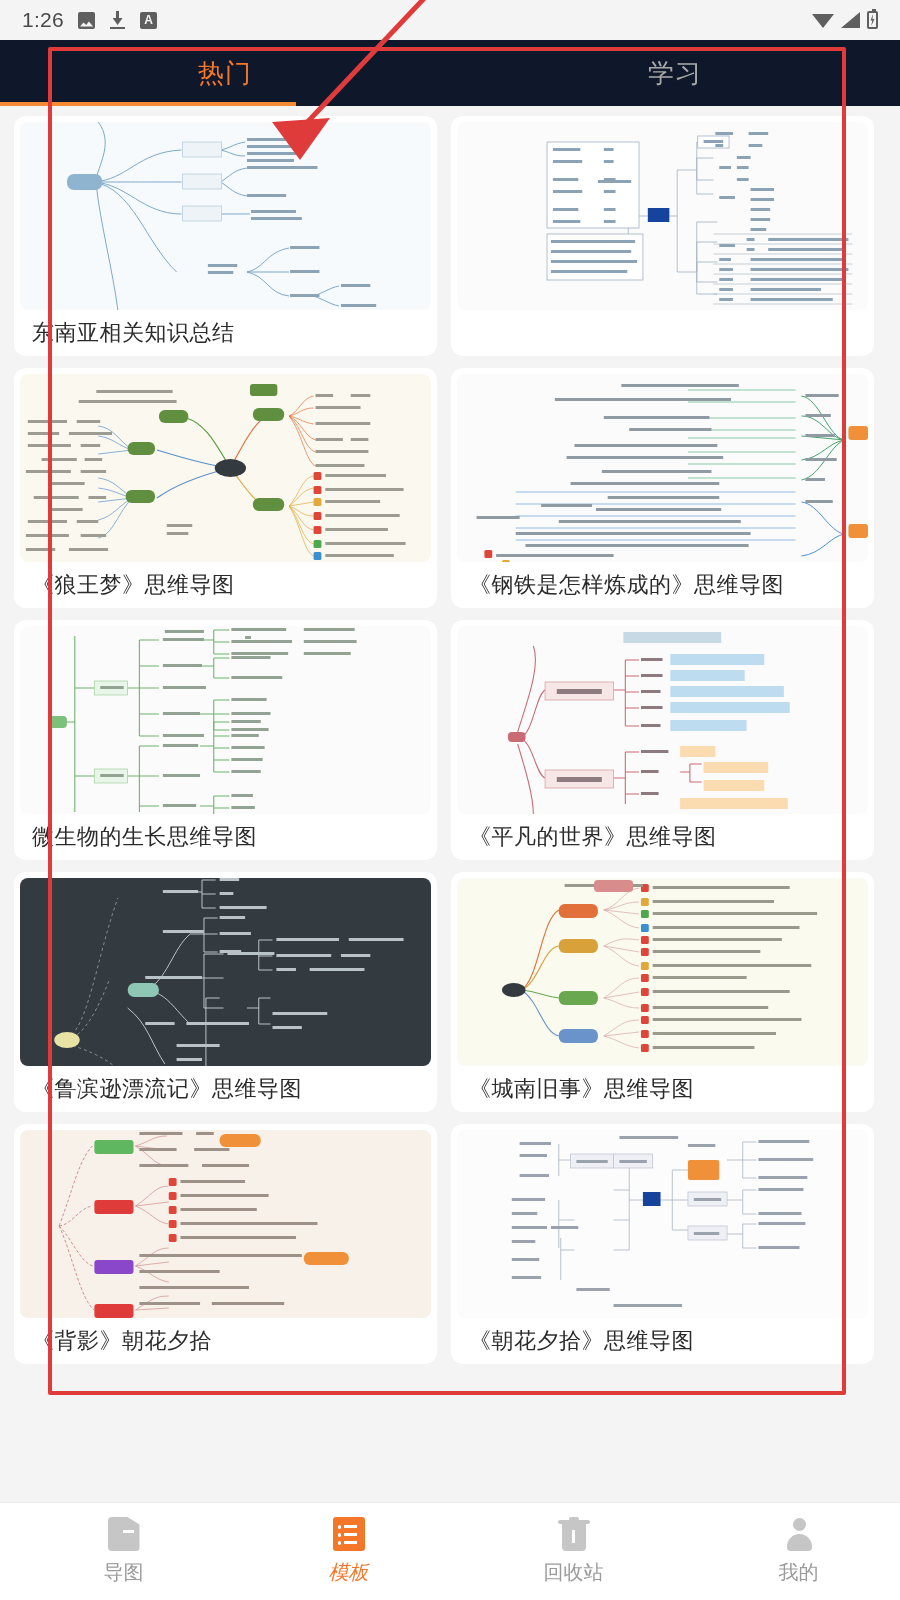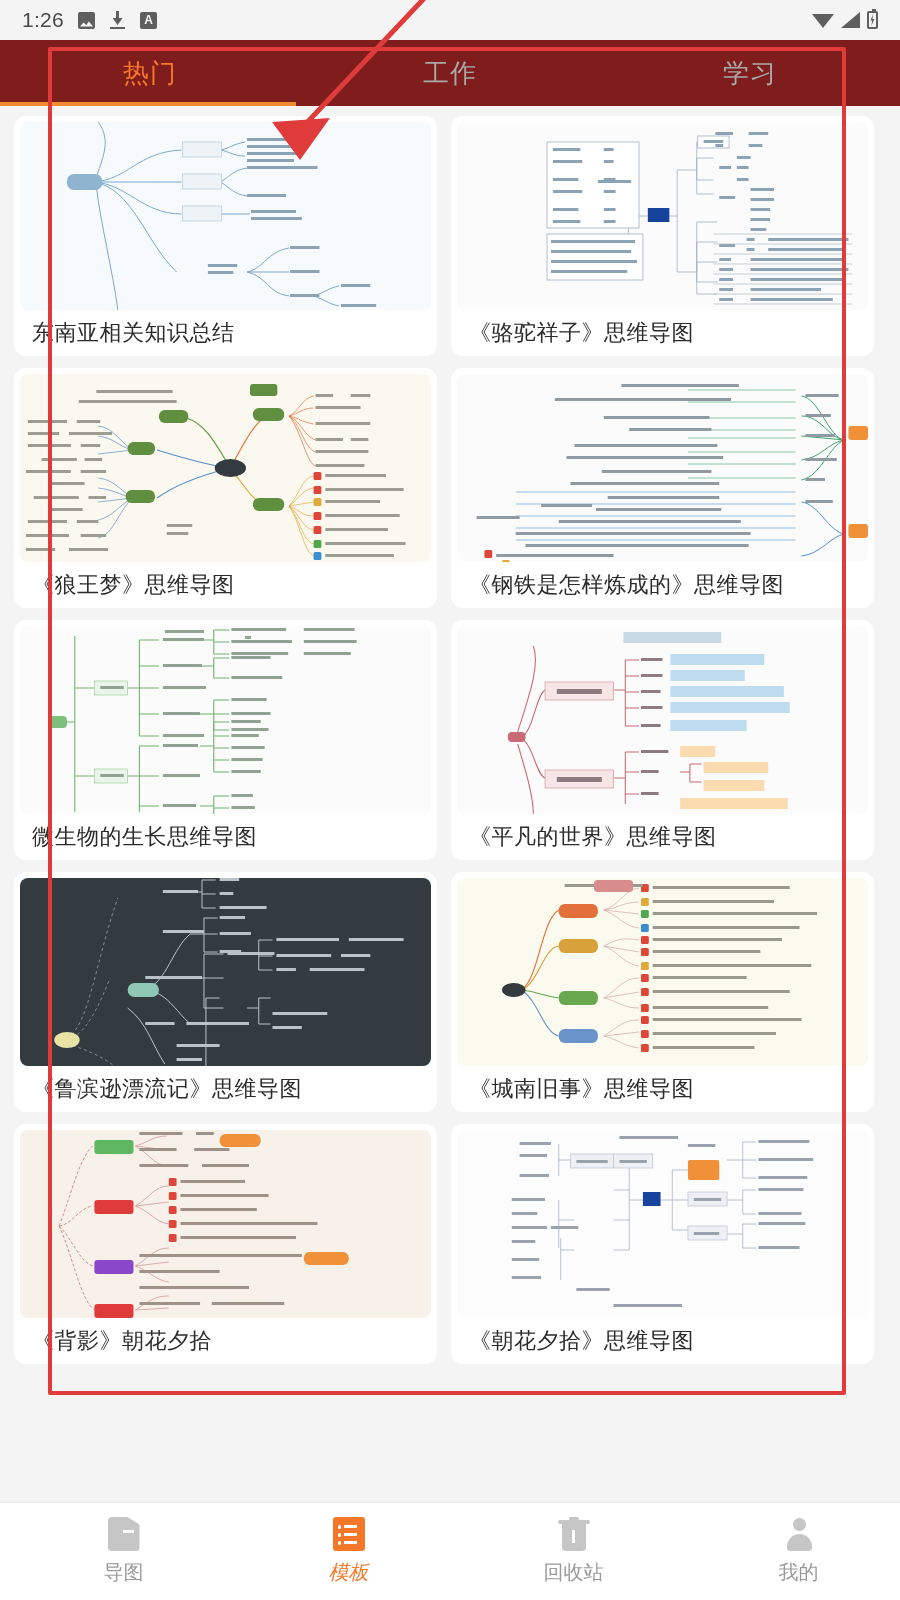--- a/index.html
+++ b/index.html
@@ -59,21 +59,21 @@
   .battery::before {
     content:""; position:absolute; top:-4px; left:2.5px; width:4px; height:2px; background:#5f5f5f;
   }
   .battery i {
     position:absolute; left:1px; top:1px; width:5px; height:12px; background:#5f5f5f;
     clip-path: polygon(60% 0, 10% 55%, 45% 55%, 25% 100%, 90% 42%, 50% 42%);
   }
 
   
   .tabbar {
-    position: relative; height: 66px; background: #7f1d1d;
+    position: relative; height: 66px; background: #0f172a;
     display: flex; align-items: flex-start;
   }
   .tab {
     flex: 1; text-align: center; font-size: 26px; color: #a8a8a8;
     line-height: 66px; letter-spacing: 1px;
   }
   .tab.active { color: #f4772a; }
   .tab-underline {
     position: absolute; left: 0; bottom: 0; width: 296px; height: 4px; background: #f68a33;
   }
@@ -178,21 +178,20 @@
       <span class="wifi"></span>
       <span class="signal"></span>
       <span class="battery">
           <i></i>
         </span>
     </div>
   </div>
 
   <div class="tabbar">
     <div class="tab active">热门</div>
-    <div class="tab">工作</div>
     <div class="tab">学习</div>
     <div class="tab-underline"></div>
   </div>
 
   <div class="grid">
 
     <div class="card">
       <div class="thumb" style="background:#f7fafc">
         <div class="mm">
           <svg viewBox="0 0 420 188" preserveAspectRatio="none">
@@ -311,21 +310,20 @@
                 <rect x="300" y="166" width="72" height="3"></rect>
               <rect x="268" y="176" width="14" height="3"></rect>
                 <rect x="300" y="176" width="84" height="3"></rect>
             </g>
             <g stroke="#9fb0c4" stroke-width=".6" fill="none">
               <path d="M262 112 L404 112 M262 122 L404 122 M262 132 L404 132 M262 142 L404 142 M262 152 L404 152 M262 162 L404 162 M262 172 L404 172 M262 182 L404 182"></path>
             </g>
           </svg>
         </div>
       </div>
-      <div class="card-title">《骆驼祥子》思维导图</div>
     </div>
 
     <div class="card">
       <div class="thumb" style="background:#fbf8ef">
         <div class="mm">
           <svg viewBox="0 0 420 188" preserveAspectRatio="none">
             <g fill="none" stroke-width="1.2">
               <path d="M215 94 C200 70 190 50 170 44" stroke="#5a9b3c"></path>
               <path d="M215 94 C228 70 240 48 252 42" stroke="#e2703a"></path>
               <path d="M215 94 C228 110 238 128 252 132" stroke="#e0a93a"></path>

